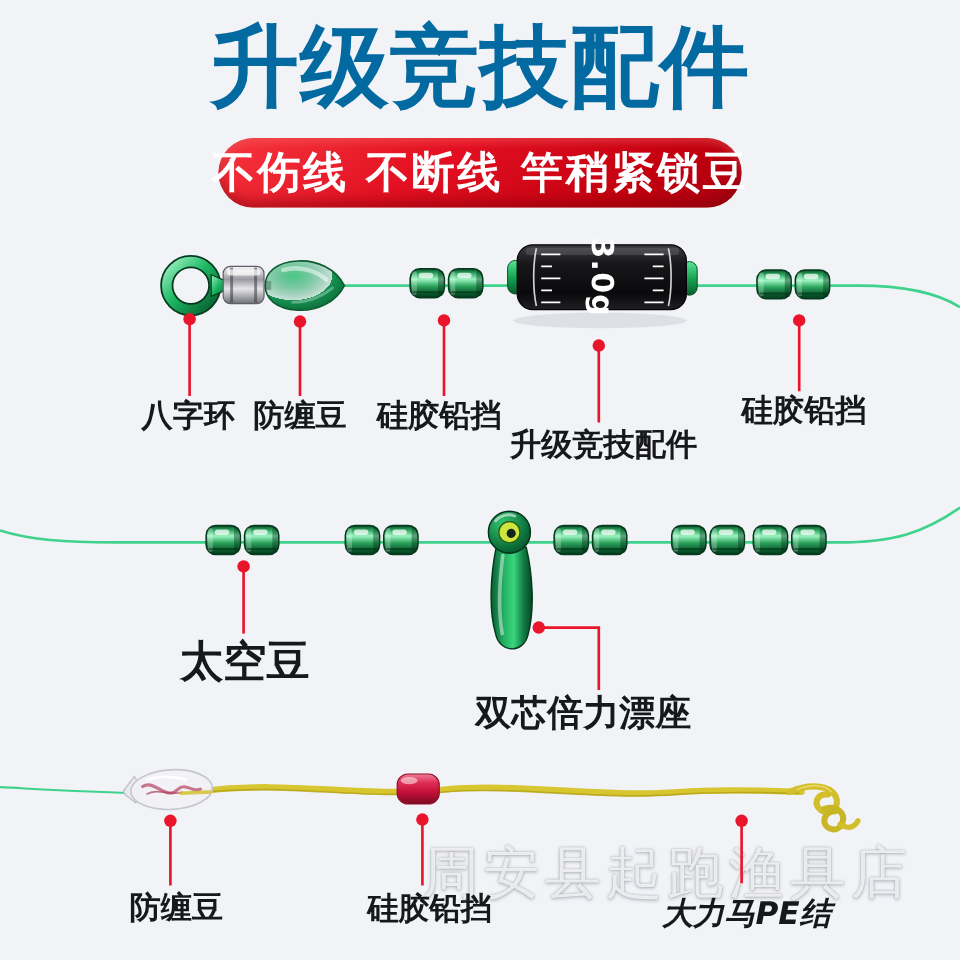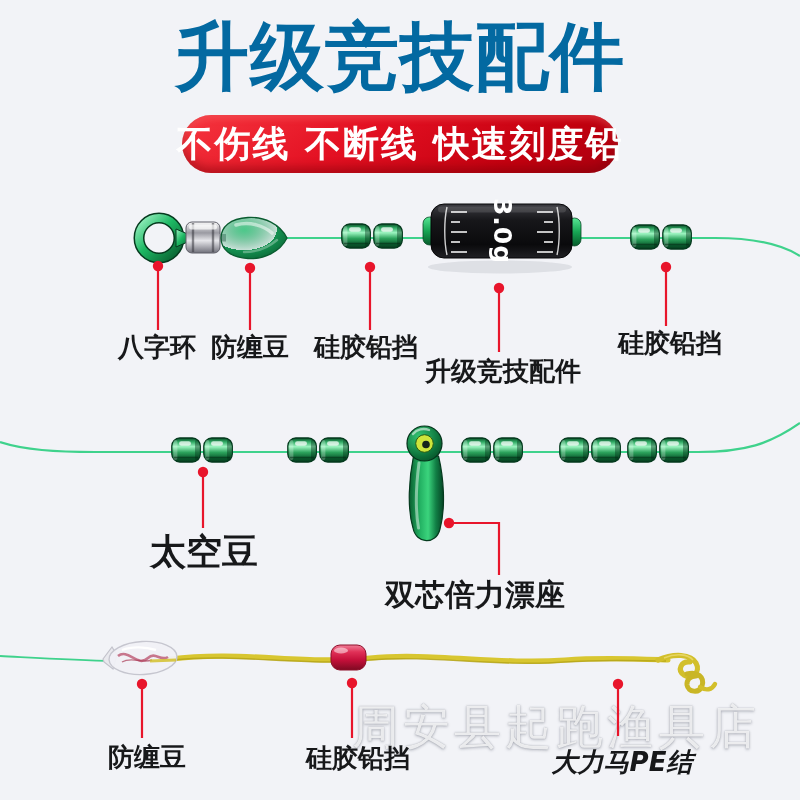--- a/index.html
+++ b/index.html
@@ -36,21 +36,21 @@
     left:502px;top:231px;z-index:3;color:#ffffff;font-size:25px;font-weight:600;
     letter-spacing:1px;transform:translate(-50%,-50%) rotate(90deg);white-space:nowrap;
   }
 </style>
 </head>
 <body>
 
 <div id="title" class="abs">升级竞技配件</div>
 
 <div id="banner" class="abs">
-  <span>不伤线 不断线 快速刻度铅</span>
+  <span>不伤线 不断线 竿稍紧锁豆</span>
 </div>
 
 <div id="watermark" class="abs">周安县起跑渔具店</div>
 
 <svg id="rig-svg" class="abs" width="800" height="800" viewBox="0 0 800 800" xmlns="http://www.w3.org/2000/svg">
   <defs>
     <linearGradient id="beanGrad" x1="0" y1="0" x2="0" y2="1">
       <stop offset="0" stop-color="#0a4d27"></stop>
         <stop offset="0.16" stop-color="#2fa963"></stop>
       <stop offset="0.36" stop-color="#9cf4c0"></stop>
@@ -214,18 +214,18 @@
       <circle cx="618" cy="684" r="5.2" stroke="none"></circle>
   </g>
 </svg>
 
 <div class="abs part-label" style="left:157px;top:334px;">八字环</div>
 <div class="abs part-label" style="left:250px;top:334px;">防缠豆</div>
 <div class="abs part-label" style="left:366px;top:334px;">硅胶铅挡</div>
 <div class="abs part-label" style="left:503px;top:358px;">升级竞技配件</div>
 <div class="abs part-label" style="left:670px;top:330px;">硅胶铅挡</div>
 <div class="abs part-label" style="left:204px;top:534px;font-size:36px;">太空豆</div>
-<div class="abs part-label" style="left:475px;top:580px;font-size:30px;">双芯倍力漂座</div>
+<div class="abs part-label" style="left:486px;top:580px;font-size:30px;">双芯倍力漂座</div>
 <div class="abs part-label" style="left:147px;top:744px;">防缠豆</div>
 <div class="abs part-label" style="left:358px;top:745px;">硅胶铅挡</div>
 <div class="abs part-label" style="left:622px;top:749px;font-style:italic;">大力马PE结</div>
 
 <div id="lead-weight-text" class="abs">3.0g</div>
 
 </body></html>

